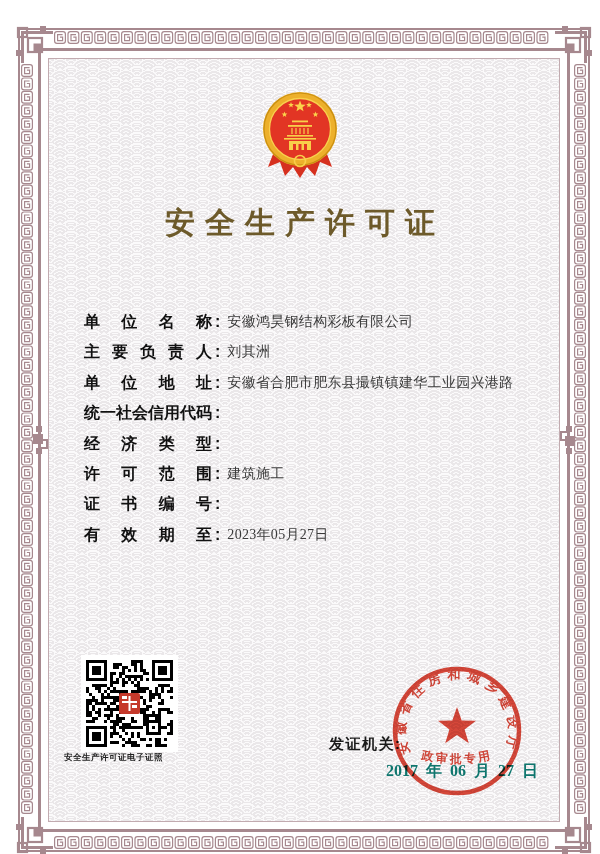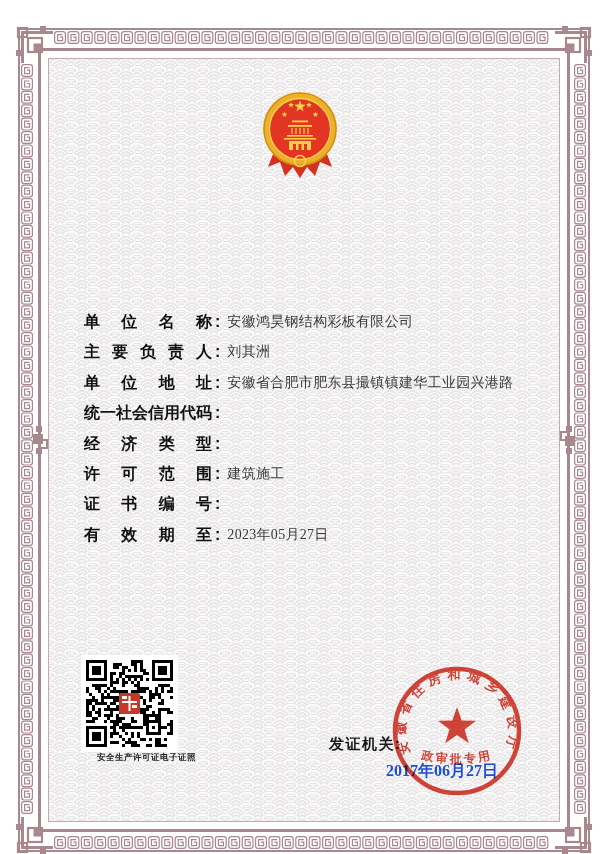--- a/index.html
+++ b/index.html
@@ -44,28 +44,28 @@
 
   .fields{position:absolute;left:84px;top:313px;display:flex;flex-direction:column;gap:12.8px;}
   .frow{display:flex;align-items:center;line-height:17.6px;height:17.6px;}
   .flabel{width:128px;display:flex;justify-content:space-between;
     font-weight:900;font-size:16px;color:#111;white-space:nowrap;}
   .fcolon{font-weight:900;font-size:16px;margin:0 7px 0 3px;color:#111;}
   .fvalue{font-family:"Liberation Serif",serif;font-size:14px;color:#3a3a3a;
     letter-spacing:0.3px;white-space:nowrap;}
 
   .qr-box{position:absolute;left:81px;top:655px;width:87px;height:87px;background:#fff;padding:5px;}
-  .qr-caption{position:absolute;left:64px;top:752px;width:132px;text-align:right;
+  .qr-caption{position:absolute;left:64px;top:752px;width:132px;text-align:left;
     font-family:"Liberation Serif",serif;font-weight:700;font-size:8.5px;
     letter-spacing:0.5px;color:#222;}
 
   .issuer{position:absolute;left:329px;top:735px;font-size:15px;font-weight:700;
     letter-spacing:1.5px;color:#1b1b1b;}
-  .issue-date{position:absolute;left:386px;top:761px;display:flex;align-items:baseline;
-    font-family:"Liberation Serif",serif;font-size:16px;font-weight:600;color:#1d4ed8;}
+  .issue-date{position:absolute;left:386px;top:761px;display:flex;gap:8px;align-items:baseline;
+    font-family:"Liberation Serif",serif;font-size:16px;font-weight:600;color:#0f766e;}
 
   .stamp{position:absolute;left:390px;top:664px;mix-blend-mode:multiply;opacity:0.93;}
 </style>
 </head>
 <body>
 
 <svg width="0" height="0" style="position:absolute">
   <defs>
     <g id="mglyph" fill="none" stroke="#a6888e" stroke-width="1.2">
       <rect x="0.6" y="0.6" width="10.8" height="11.8" rx="2.4"></rect>
@@ -336,20 +336,21 @@
         <path d="M31,39 V45 M35,39 V45 M39,39 V45 M43,39 V45 M47,39 V45"></path>
       </g>
       <g fill="#e23524">
         <rect x="32" y="55" width="3" height="6"></rect>
         <rect x="37.5" y="55" width="3" height="6"></rect>
         <rect x="43" y="55" width="3" height="6"></rect>
       </g>
       <circle cx="39" cy="72" r="5.5" fill="none" stroke="#f8cf4a" stroke-width="1.6"></circle>
     </svg>
 
+    <div class="cert-title">安全生产许可证</div>
 
     <div class="fields">
       <div class="frow">
         <span class="flabel js-justify">
             <span>单</span>
             <span>位</span>
             <span>名</span>
             <span>称</span>
           </span>
           <span class="fcolon">:</span>

